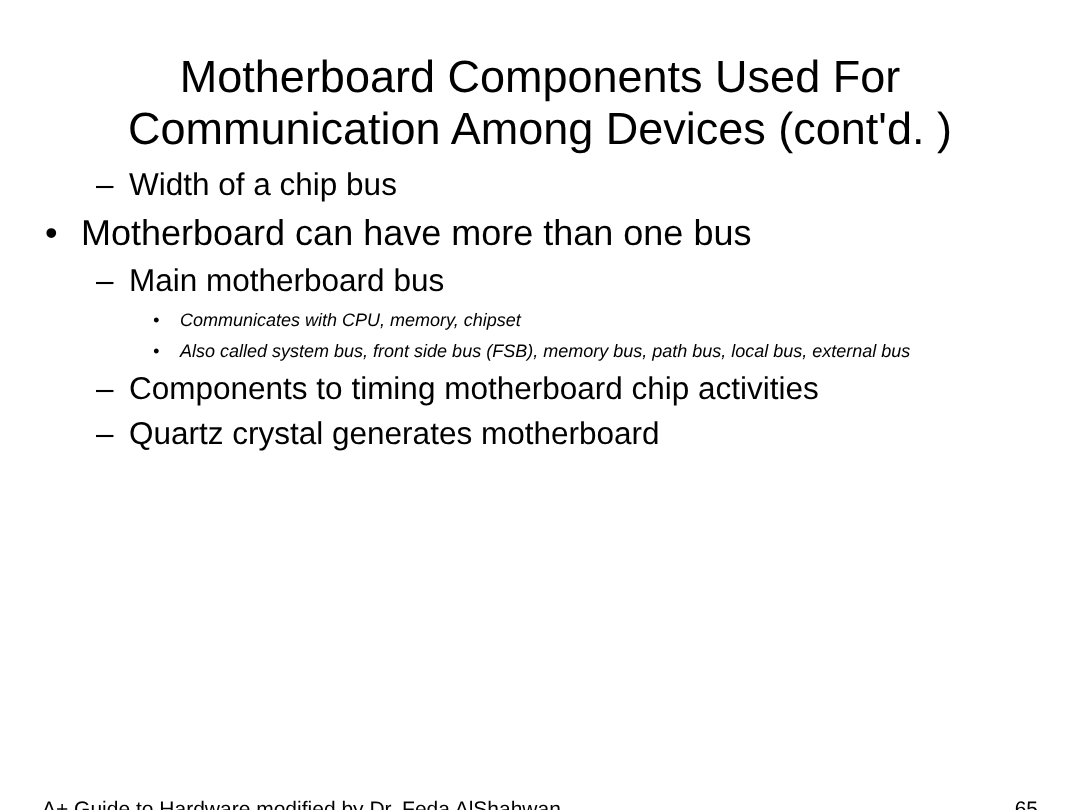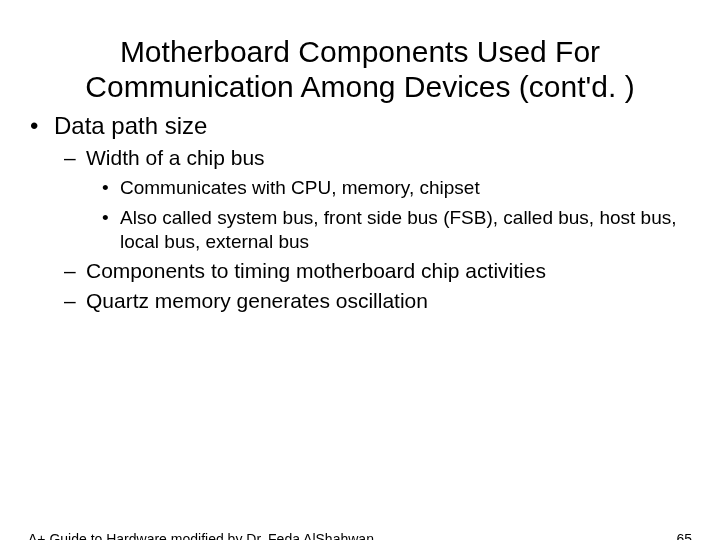--- a/index.html
+++ b/index.html
@@ -4,68 +4,69 @@
 <style>
   * { margin: 0; padding: 0; box-sizing: border-box; }
   html, body { width: 720px; height: 540px; background: #fff; font-family: Arial, Helvetica, sans-serif; color: #000; }
   .slide { width: 720px; height: 540px; position: relative; padding: 14px 28px 0 28px; margin-top: 21px; }
   .title { font-size: 30px; text-align: center; line-height: 1.15; margin: 0 20px 8px 20px; font-weight: 400; }
   ul { list-style: none; }
   .lvl1 > li { font-size: 24px; margin-top: 6px; }
   .lvl1 > li > .row::before { content: "•"; display: inline-block; width: 24px; margin-left: 2px; }
   .lvl2 > li { font-size: 21px; margin-top: 6px; }
   .lvl2 > li > .row::before { content: "–"; display: inline-block; width: 22px; margin-left: 36px; }
-  .lvl3 > li { font-size: 19px; margin-top: 6px; line-height: 1.25; }
+  .lvl3 > li { font-size: 12px; margin-top: 6px; line-height: 1.25; font-style: italic; }
   .lvl3 > li > .row { display: flex; }
   .lvl3 > li > .row::before { content: "•"; display: inline-block; width: 18px; margin-left: 74px; flex-shrink: 0; }
   .lvl3 > li > .row > span { display: inline-block; max-width: 560px; }
   .footer { position: absolute; bottom: 14px; left: 28px; right: 28px; display: flex; justify-content: space-between; font-size: 14px; align-items: center; }
 </style>
 </head>
 <body>
 
 <div class="slide">
   <h1 class="title">Motherboard Components Used For Communication Among Devices (cont'd. )</h1>
 
   <ul class="lvl1">
     <li>
-      <div class="row"><span>Data path size</span></div>
       <ul class="lvl2">
         <li>
           <div class="row"><span>Width of a chip bus</span></div>
         </li>
       </ul>
     </li>
 
     <li>
+      <div class="row"><span>Motherboard can have more than one bus</span></div>
       <ul class="lvl2">
         <li>
+          <div class="row"><span>Main motherboard bus</span></div>
           <ul class="lvl3">
             <li>
               <div class="row">
                   <span>Communicates with CPU, memory, chipset</span>
                 </div>
             </li>
             <li>
               <div class="row">
-                  <span>Also called system bus, front side bus (FSB), called bus, host bus, local bus, external bus</span>
+                  <span>Also called system bus, front side bus (FSB), memory bus, path bus, local bus, external bus</span>
                 </div>
             </li>
           </ul>
         </li>
       </ul>
     </li>
 
     <li>
       <ul class="lvl2">
         <li>
           <div class="row"><span>Components to timing motherboard chip activities</span></div>
         </li>
         <li>
-          <div class="row"><span>Quartz memory generates oscillation</span></div>
+          <div class="row"><span>Quartz crystal generates motherboard</span></div>
         </li>
       </ul>
     </li>
   </ul>
 
   <div class="footer">
     <span>A+ Guide to Hardware modified by Dr. Feda AlShahwan</span>
     <span>65</span>
   </div>
 </div>

